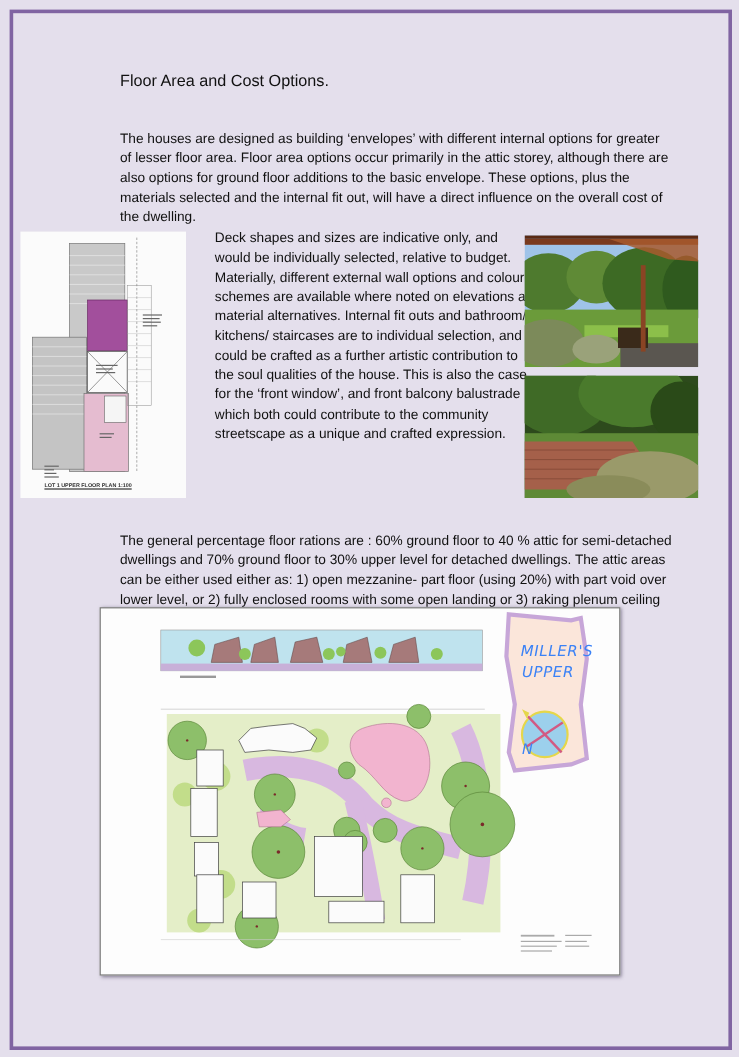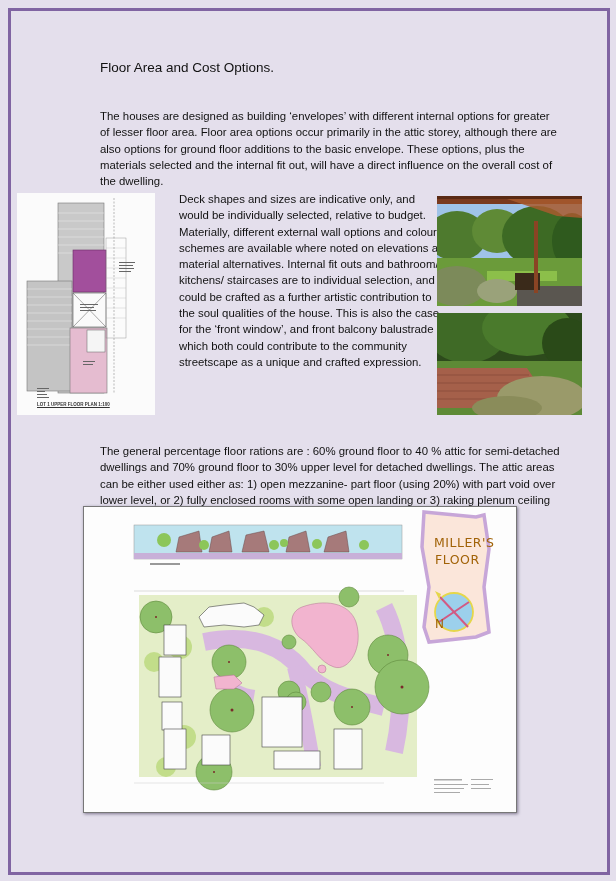--- a/index.html
+++ b/index.html
@@ -59,23 +59,24 @@
     left: 83px; top: 506px;
     width: 432px; height: 305px;
     background: #fdfdfd;
     box-shadow: 1px 1px 3px rgba(60,50,80,0.6);
     border: 1px solid #777;
     overflow: hidden;
   }
   .mc-label {
     position: absolute;
     font-family: "DejaVu Sans", sans-serif;
-    color: #a16207;
+    color: #3b82f6;
     font-size: 12.5px;
     letter-spacing: 0.5px;
+    font-style: italic;
   }
 </style>
 </head>
 <body>
 
 <div class="page-border"></div>
 
 <h1 class="title">Floor Area and Cost Options.</h1>
 
 <p class="para p1">The houses are designed as building ‘envelopes’ with different internal options for greater of lesser floor area. Floor area options occur primarily in the attic storey, although there are also options for ground floor additions to the basic envelope. These options, plus the materials selected and the internal fit out, will have a direct influence on the overall cost of the dwelling.</p>
@@ -282,15 +283,15 @@
       <rect x="350" y="272" width="28" height="1.5"></rect>
       <rect x="350" y="277" width="34" height="1"></rect>
       <rect x="350" y="281" width="30" height="1"></rect>
       <rect x="350" y="285" width="26" height="1"></rect>
       <rect x="387" y="272" width="22" height="1"></rect>
       <rect x="387" y="277" width="18" height="1"></rect>
       <rect x="387" y="281" width="20" height="1"></rect>
     </g>
   </svg>
   <div class="mc-label" style="left:350px;top:28px;">MILLER'S</div>
-  <div class="mc-label" style="left:351px;top:45px;">FLOOR</div>
+  <div class="mc-label" style="left:351px;top:45px;">UPPER</div>
   <div class="mc-label" style="left:351px;top:110px;font-size:12px;">N</div>
 </div>
 
 </body></html>

